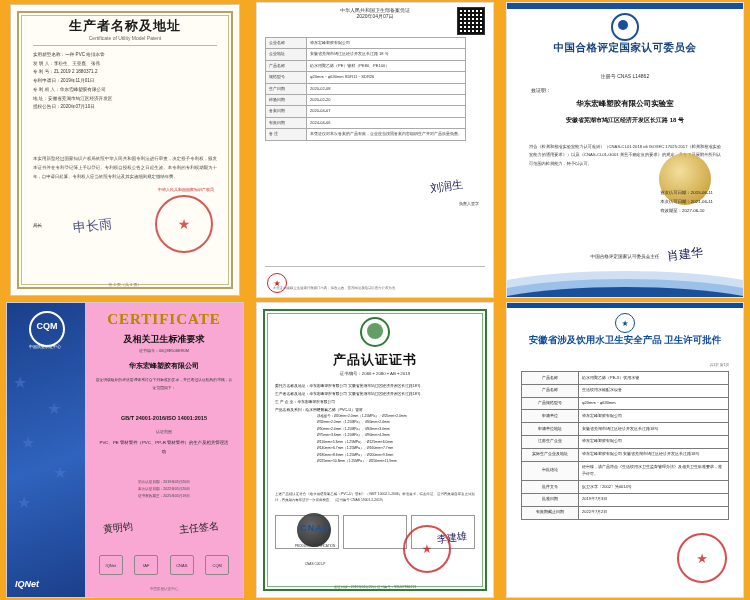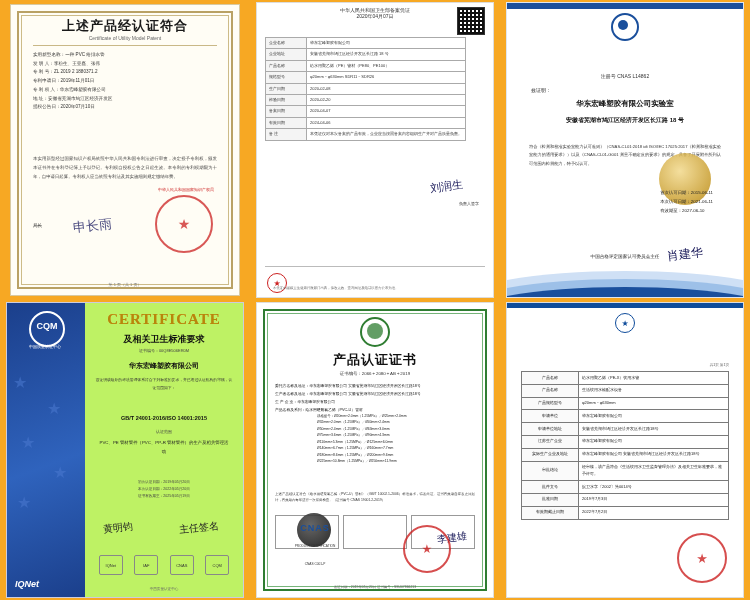--- a/index.html
+++ b/index.html
@@ -96,21 +96,21 @@
   .c4{margin:2px 6px;background:#fff;border:1px solid #ccd;}
   .c4 .left{position:absolute;left:0;top:0;bottom:0;width:78px;
      background:linear-gradient(160deg,#1b3f8b,#2f63bd 55%,#1b3f8b);}
   .c4 .left .star{position:absolute;color:#4b79d0;font-size:16px;opacity:.55;}
   .c4 .cqm{position:absolute;left:10px;top:8px;width:56px;height:46px;}
   .c4 .cqm .ring{position:absolute;left:12px;top:0;width:32px;height:32px;border-radius:50%;
      border:2px solid #fff;}
   .c4 .cqm .ring b{position:absolute;left:0;right:0;top:8px;text-align:center;color:#fff;font-size:9px;}
   .c4 .cqm .cn{position:absolute;left:0;right:0;top:33px;text-align:center;color:#fff;font-size:4px;}
   .c4 .iqnet{position:absolute;left:8px;bottom:8px;color:#fff;font-size:9px;font-weight:bold;font-style:italic;}
-  .c4 .right{position:absolute;left:78px;right:0;top:0;bottom:0;background:#bef264;}
+  .c4 .right{position:absolute;left:78px;right:0;top:0;bottom:0;background:#f9a8d4;}
   .c4 .bigtitle{position:absolute;top:8px;left:0;right:0;text-align:center;
      font-family:"Liberation Serif",serif;font-size:15px;font-weight:bold;letter-spacing:1px;
      background:linear-gradient(#e8c46a,#b8860b);-webkit-background-clip:text;background-clip:text;color:#b8860b;}
   .c4 .cn-title{position:absolute;top:30px;left:0;right:0;text-align:center;font-size:9px;color:#111;font-weight:bold;}
   .c4 .no{position:absolute;top:45px;left:0;right:0;text-align:center;font-size:4px;color:#444;}
   .c4 .company{position:absolute;top:58px;left:0;right:0;text-align:center;font-size:7px;color:#111;font-weight:bold;}
   .c4 .mid{position:absolute;top:74px;left:10px;right:10px;font-size:3.8px;color:#333;line-height:2;text-align:center;}
   .c4 .std{position:absolute;top:112px;left:0;right:0;text-align:center;font-size:5.5px;color:#111;font-weight:bold;}
   .c4 .scopelbl{position:absolute;top:126px;left:0;right:0;text-align:center;font-size:4px;color:#444;}
   .c4 .scope{position:absolute;top:136px;left:14px;right:14px;font-size:4.4px;color:#222;line-height:2;text-align:center;}
@@ -172,21 +172,21 @@
 </style>
 </head>
 <body>
 
 <div class="grid">
 
   <div class="cell">
     <div class="cert c1">
       <div class="outer"></div>
       <div class="inner"></div>
-      <div class="title">上述产品经认证符合</div>
+      <div class="title">生产者名称及地址</div>
       <div class="sub">Certificate of Utility Model Patent</div>
       <div class="rule"></div>
       <div class="lines">
         <div class="row">实用新型名称：一种 PVC 给排水管</div>
         <div class="row">发 明 人：李松生、王亚磊、张伟</div>
         <div class="row">专 利 号：ZL 2019 2 1880371.2</div>
         <div class="row">专利申请日：2019年11月01日</div>
         <div class="row">专 利 权 人：华东宏峰塑胶有限公司</div>
         <div class="row">地 址：安徽省芜湖市鸠江区经济开发区</div>
         <div class="row">授权公告日：2020年07月10日</div>
@@ -252,20 +252,21 @@
       <div class="botbar"></div>
       <div class="redstar"></div>
       <div class="botnote">本凭证由省级卫生健康行政部门出具，涂改无效。查询网址及电话以官方公布为准。</div>
     </div>
   </div>
 
   <div class="cell">
     <div class="cert c3">
       <div class="blue-top"></div>
       <div class="logo"></div>
+      <div class="h1">中国合格评定国家认可委员会</div>
       <div class="code">注册号 CNAS L14862</div>
       <div class="declare">兹证明：</div>
       <div class="org">华东宏峰塑胶有限公司实验室</div>
       <div class="addr">安徽省芜湖市鸠江区经济开发区长江路 18 号</div>
       <div class="body">符合《检测和校准实验室能力认可准则》（CNAS-CL01:2018 idt ISO/IEC 17025:2017《检测和校准实验室能力的通用要求》）以及《CNAS-CL01-G001 测量不确定度的要求》的规定，具备了开展附件所列认可范围内检测能力，特予以认可。</div>
       <div class="sealwrap">
           <div class="gold"></div>
         </div>
       <div class="dates">
         <div>首次认可日期：2015-06-11</div>
@@ -365,20 +366,22 @@
       <div class="hand5">李建雄</div>
       <div class="redseal5"></div>
       <div class="foot5">发证日期：2019年05月20日    证书编号：SSU07866213</div>
     </div>
   </div>
 
   <div class="cell">
     <div class="cert c6">
       <div class="bar"></div>
       <div class="emblem6"></div>
+      <div class="t6">安徽省涉及饮用水卫生安全产品
+卫生许可批件</div>
       <div class="pg">共1页 第1页</div>
       <table>
         <tbody>
             <tr>
               <td class="k">产品名称</td>
               <td>给水用聚乙烯（PE-X）饮用水管</td>
             </tr>
         <tr>
               <td class="k">产品名称</td>
               <td>生活饮用水输配水设备</td>

